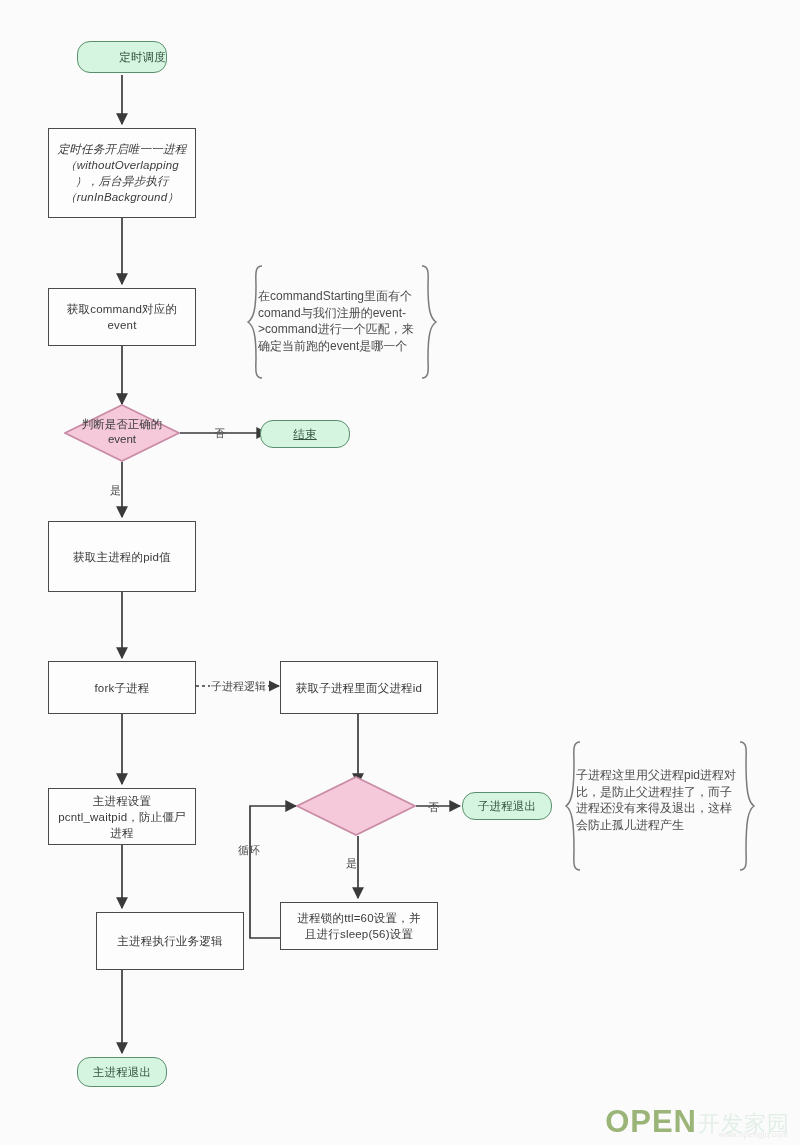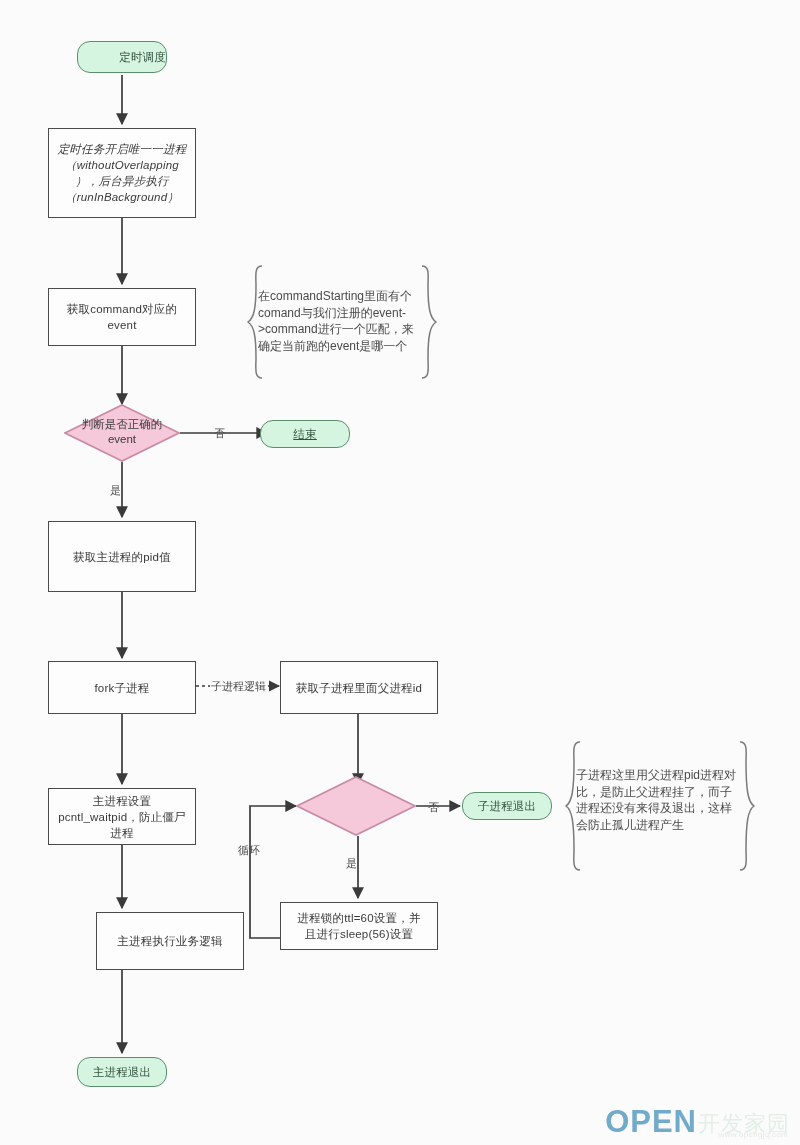--- a/index.html
+++ b/index.html
@@ -88,21 +88,21 @@
     bottom: 8px;
     z-index: 5;
     opacity: 0.55;
     display: flex;
     align-items: flex-end;
     user-select: none;
   }
   .wm-open {
     font-size: 31px;
     font-weight: bold;
-    color: #0369a1;
+    color: #4d7c0f;
     letter-spacing: 1px;
     line-height: 31px;
   }
   .wm-cn {
     font-size: 22px;
     font-weight: normal;
     color: #cfe6d6;
     letter-spacing: 1px;
     line-height: 26px;
     margin-left: 1px;

